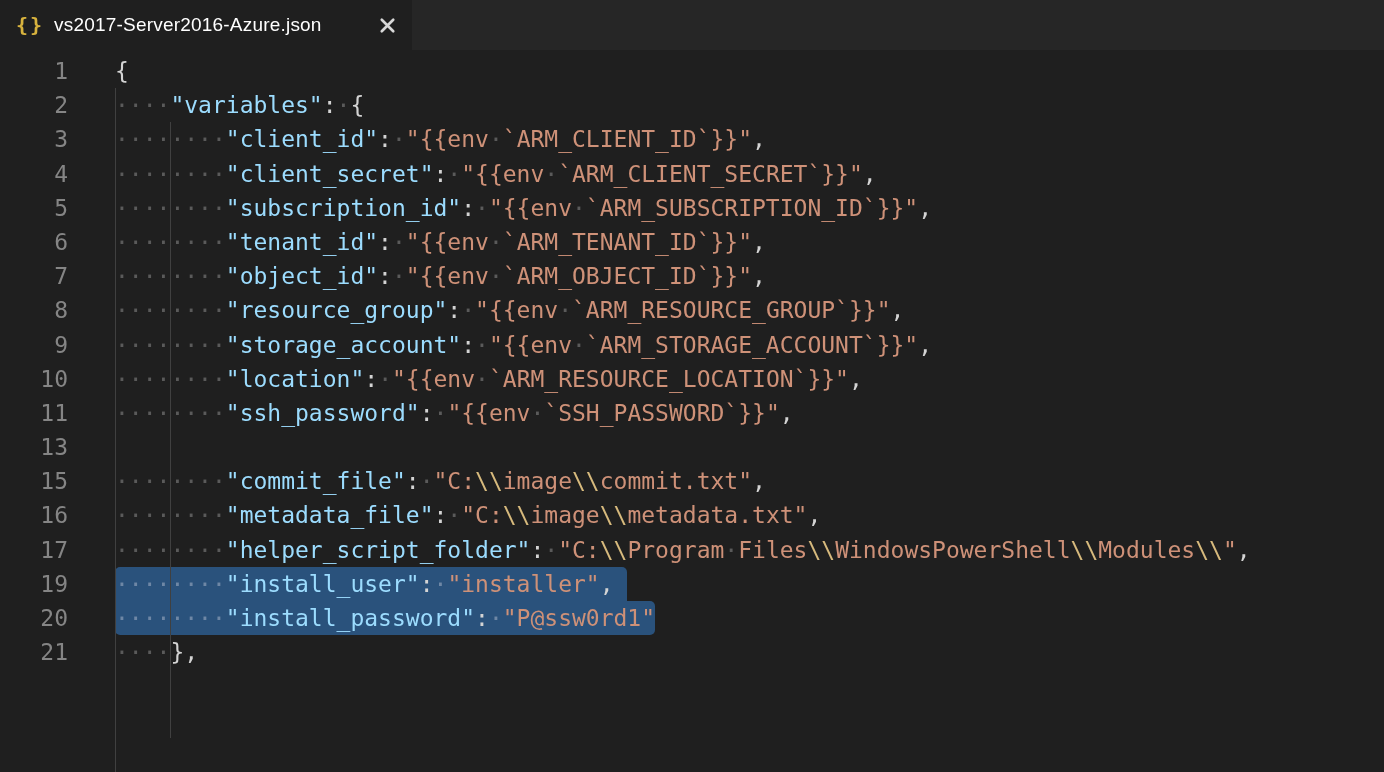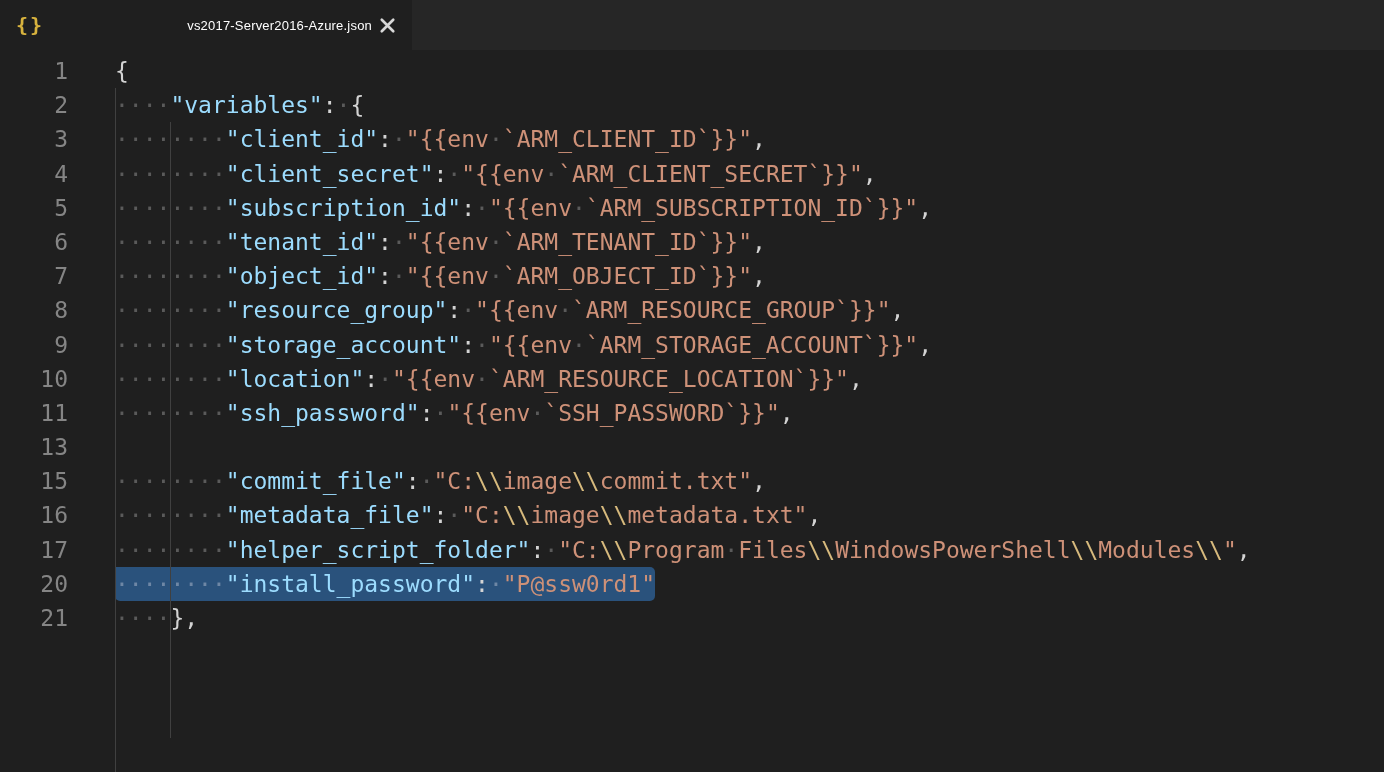--- a/index.html
+++ b/index.html
@@ -17,21 +17,21 @@
   
   .tabbar{height:50px;background:var(--tabStrip);display:flex;align-items:stretch;}
   .tab{
     width:412px;box-sizing:border-box;background:var(--tabBg);
     display:flex;align-items:center;padding:0 10px 0 16px;cursor:pointer;
   }
   .tab-icon{
     font-family:"DejaVu Sans Mono",monospace;font-size:20px;font-weight:bold;
     color:var(--jsonIcon);letter-spacing:2px;margin-right:10px;flex:none;
   }
-  .tab-label{color:var(--tabText);font-size:13px;white-space:nowrap;flex:1;letter-spacing:.2px;text-align:right;}
+  .tab-label{color:var(--tabText);font-size:19px;white-space:nowrap;flex:1;letter-spacing:.2px;}
   .tab-close{
     width:30px;height:30px;flex:none;display:flex;align-items:center;justify-content:center;
     border-radius:5px;cursor:pointer;
   }
   
   .editor{
     position:relative;height:722px;padding-top:4px;box-sizing:content-box;
     font-family:"DejaVu Sans Mono",monospace;font-size:23px;line-height:34.2px;
   }
   .line{display:flex;height:34.2px;white-space:pre;}
@@ -73,19 +73,20 @@
         <div class="line"><span class="ln">6</span><span class="code"><span class="tk tk-ws">········</span><span class="tk tk-key">"tenant_id"</span><span class="tk tk-punc">:</span><span class="tk tk-ws">·</span><span class="tk tk-str">"{{env</span><span class="tk tk-ws">·</span><span class="tk tk-str">`ARM_TENANT_ID`}}"</span><span class="tk tk-punc">,</span></span></div>
         <div class="line"><span class="ln">7</span><span class="code"><span class="tk tk-ws">········</span><span class="tk tk-key">"object_id"</span><span class="tk tk-punc">:</span><span class="tk tk-ws">·</span><span class="tk tk-str">"{{env</span><span class="tk tk-ws">·</span><span class="tk tk-str">`ARM_OBJECT_ID`}}"</span><span class="tk tk-punc">,</span></span></div>
         <div class="line"><span class="ln">8</span><span class="code"><span class="tk tk-ws">········</span><span class="tk tk-key">"resource_group"</span><span class="tk tk-punc">:</span><span class="tk tk-ws">·</span><span class="tk tk-str">"{{env</span><span class="tk tk-ws">·</span><span class="tk tk-str">`ARM_RESOURCE_GROUP`}}"</span><span class="tk tk-punc">,</span></span></div>
         <div class="line"><span class="ln">9</span><span class="code"><span class="tk tk-ws">········</span><span class="tk tk-key">"storage_account"</span><span class="tk tk-punc">:</span><span class="tk tk-ws">·</span><span class="tk tk-str">"{{env</span><span class="tk tk-ws">·</span><span class="tk tk-str">`ARM_STORAGE_ACCOUNT`}}"</span><span class="tk tk-punc">,</span></span></div>
         <div class="line"><span class="ln">10</span><span class="code"><span class="tk tk-ws">········</span><span class="tk tk-key">"location"</span><span class="tk tk-punc">:</span><span class="tk tk-ws">·</span><span class="tk tk-str">"{{env</span><span class="tk tk-ws">·</span><span class="tk tk-str">`ARM_RESOURCE_LOCATION`}}"</span><span class="tk tk-punc">,</span></span></div>
         <div class="line"><span class="ln">11</span><span class="code"><span class="tk tk-ws">········</span><span class="tk tk-key">"ssh_password"</span><span class="tk tk-punc">:</span><span class="tk tk-ws">·</span><span class="tk tk-str">"{{env</span><span class="tk tk-ws">·</span><span class="tk tk-str">`SSH_PASSWORD`}}"</span><span class="tk tk-punc">,</span></span></div>
         <div class="line"><span class="ln">13</span><span class="code"></span></div>
         <div class="line"><span class="ln">15</span><span class="code"><span class="tk tk-ws">········</span><span class="tk tk-key">"commit_file"</span><span class="tk tk-punc">:</span><span class="tk tk-ws">·</span><span class="tk tk-str">"C:</span><span class="tk tk-esc">\\</span><span class="tk tk-str">image</span><span class="tk tk-esc">\\</span><span class="tk tk-str">commit.txt"</span><span class="tk tk-punc">,</span></span></div>
         <div class="line"><span class="ln">16</span><span class="code"><span class="tk tk-ws">········</span><span class="tk tk-key">"metadata_file"</span><span class="tk tk-punc">:</span><span class="tk tk-ws">·</span><span class="tk tk-str">"C:</span><span class="tk tk-esc">\\</span><span class="tk tk-str">image</span><span class="tk tk-esc">\\</span><span class="tk tk-str">metadata.txt"</span><span class="tk tk-punc">,</span></span></div>
         <div class="line"><span class="ln">17</span><span class="code"><span class="tk tk-ws">········</span><span class="tk tk-key">"helper_script_folder"</span><span class="tk tk-punc">:</span><span class="tk tk-ws">·</span><span class="tk tk-str">"C:</span><span class="tk tk-esc">\\</span><span class="tk tk-str">Program</span><span class="tk tk-ws">·</span><span class="tk tk-str">Files</span><span class="tk tk-esc">\\</span><span class="tk tk-str">WindowsPowerShell</span><span class="tk tk-esc">\\</span><span class="tk tk-str">Modules</span><span class="tk tk-esc">\\</span><span class="tk tk-str">"</span><span class="tk tk-punc">,</span></span></div>
+        <div class="line"><span class="ln">19</span><span class="code"><span class="sel sel-first" style="left: calc(0ch + 47px); width: 37ch;"></span><span class="tk tk-wss">········</span><span class="tk tk-key">"install_user"</span><span class="tk tk-punc">:</span><span class="tk tk-wss">·</span><span class="tk tk-str">"installer"</span><span class="tk tk-punc">,</span></span></div>
         <div class="line"><span class="ln">20</span><span class="code"><span class="sel sel-last" style="left: calc(0ch + 47px); width: 39ch;"></span><span class="tk tk-wss">········</span><span class="tk tk-key">"install_password"</span><span class="tk tk-punc">:</span><span class="tk tk-wss">·</span><span class="tk tk-str">"P@ssw0rd1"</span></span></div>
         <div class="line"><span class="ln">21</span><span class="code"><span class="tk tk-ws">····</span><span class="tk tk-punc">},</span></span></div>
       </div>
   <div class="guide" style="left: calc(0ch + 115px); top: 38.2px; height: 684px;"></div>
       <div class="guide" style="left: calc(4ch + 115px); top: 72.4px; height: 615.6px;"></div>
     </div>
 </div>
 
 </body></html>

